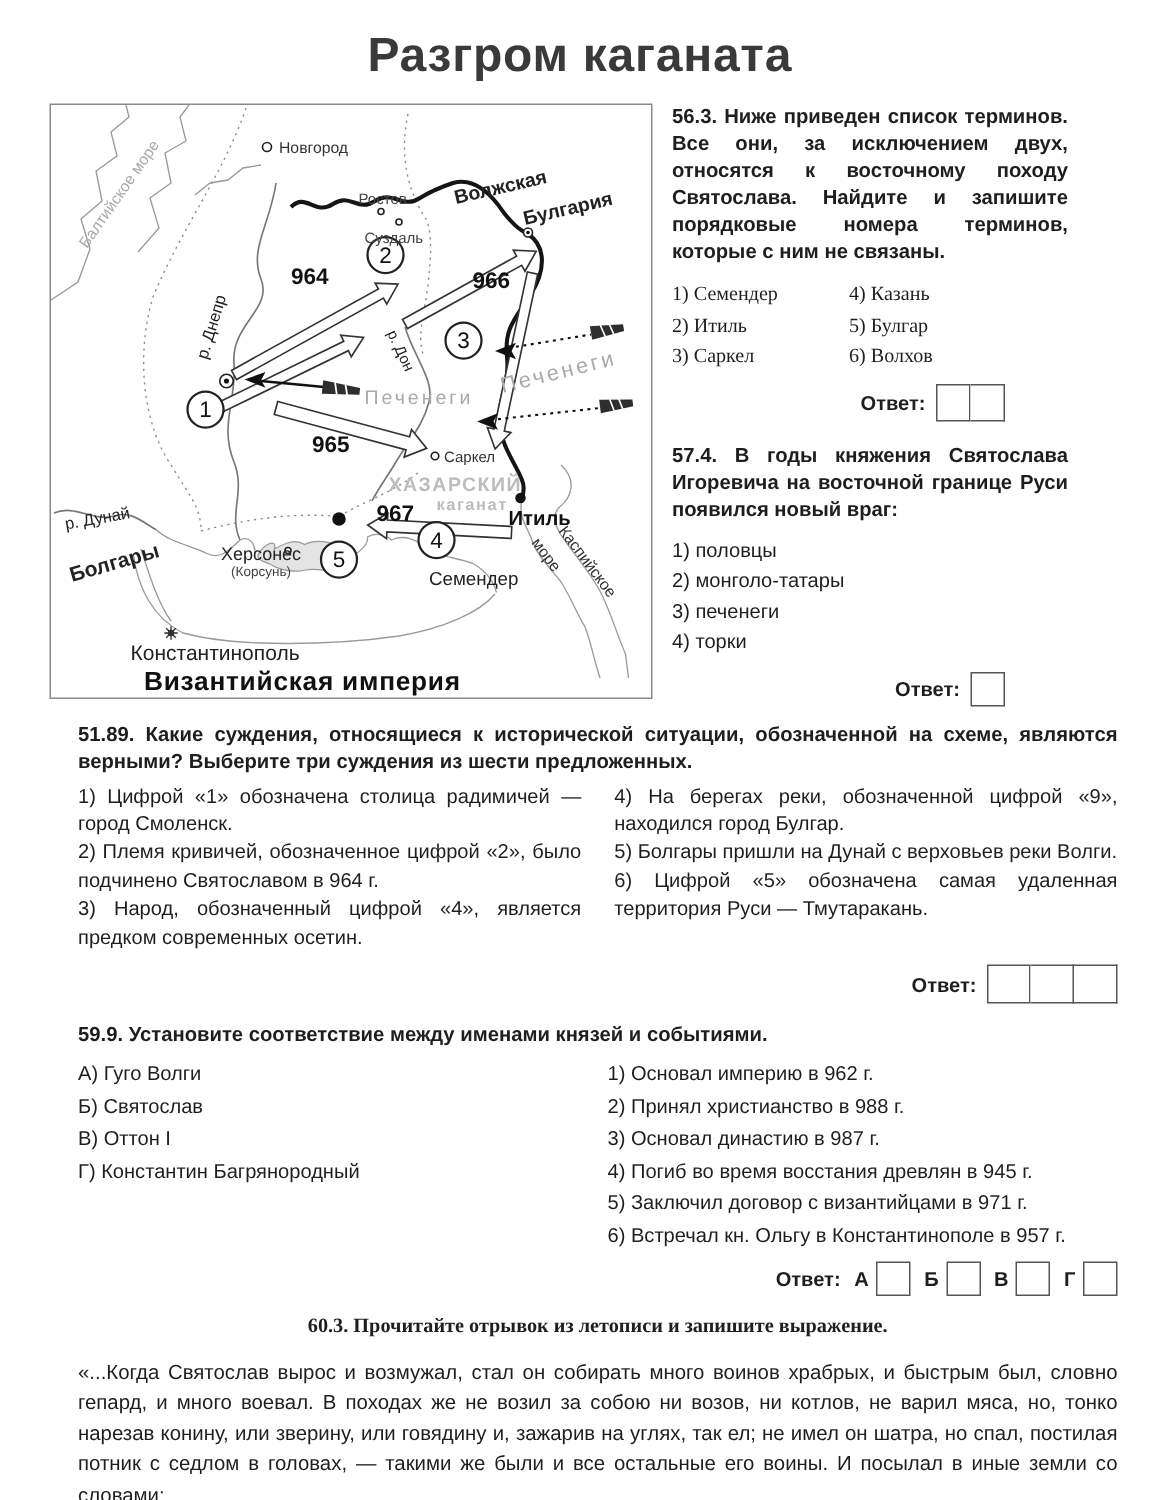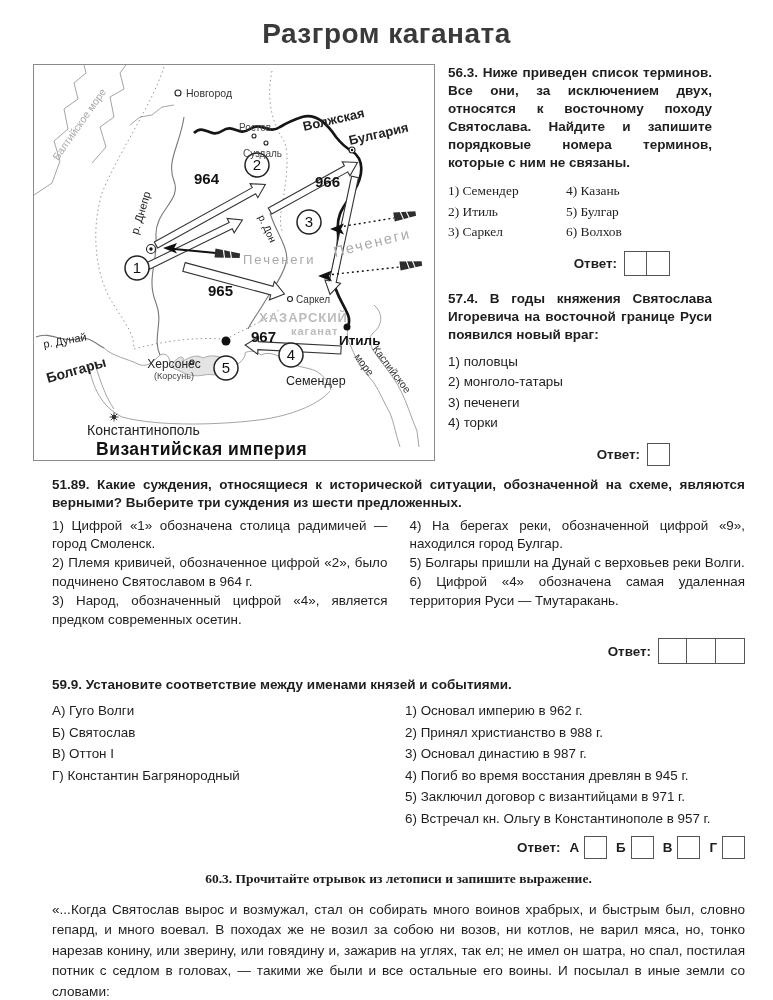--- a/index.html
+++ b/index.html
@@ -1,21 +1,21 @@
 <!DOCTYPE html>
 <html><head>
 <meta charset="utf-8">
 <style>
   html,body{margin:0;padding:0;}
   body{
     width:773px;height:1000px;background:#ffffff;color:#1e1e1e;
     font-family:"Liberation Sans", sans-serif;font-size:13.4px;position:relative;overflow:hidden;
   }
   h1.title{
-    text-align:center;font-size:28px;font-weight:700;color:#3a3a3a;
+    text-align:center;font-size:32px;font-weight:700;color:#3a3a3a;
     margin:18px 0 14px 0;letter-spacing:.5px;
   }
   .top{display:flex;margin-left:33px;gap:13px;}
   .map-frame{width:400px;height:395px;border:1px solid #8a8a8a;flex:none;background:#fff;}
   .rightcol{width:264px;}
   .prompt{font-weight:700;text-align:justify;line-height:1.34;font-size:13.5px;}
   .opts2{display:flex;margin-top:9px;line-height:1.5;font-family:Liberation Serif, serif;}
   .opts2 .c1{width:118px;}
   .optlist{margin-top:8px;line-height:1.52;}
   .ans{display:flex;justify-content:flex-end;align-items:center;gap:7px;margin-top:9px;}
@@ -237,21 +237,21 @@
   <div class="prompt">51.89. Какие суждения, относящиеся к исторической ситуации, обозначенной на схеме, являются верными? Выберите три суждения из шести предложенных.</div>
   <div class="cols58">
     <div>
       <p>1) Цифрой «1» обозначена столица радимичей — город Смоленск.</p>
       <p>2) Племя кривичей, обозначенное цифрой «2», было подчинено Святославом в 964 г.</p>
       <p>3) Народ, обозначенный цифрой «4», является предком современных осетин.</p>
     </div>
     <div>
       <p>4) На берегах реки, обозначенной цифрой «9», находился город Булгар.</p>
       <p>5) Болгары пришли на Дунай с верховьев реки Волги.</p>
-      <p>6) Цифрой «4» обозначена самая удаленная территория Руси — Тмутаракань.</p>
+      <p>6) Цифрой «5» обозначена самая удаленная территория Руси — Тмутаракань.</p>
     </div>
   </div>
   <div class="ans">
     <span class="ans-label">Ответ:</span>
     <span class="cellrow">
       <span class="cell big"></span>
       <span class="cell big"></span>
       <span class="cell big"></span>
     </span>
   </div>

